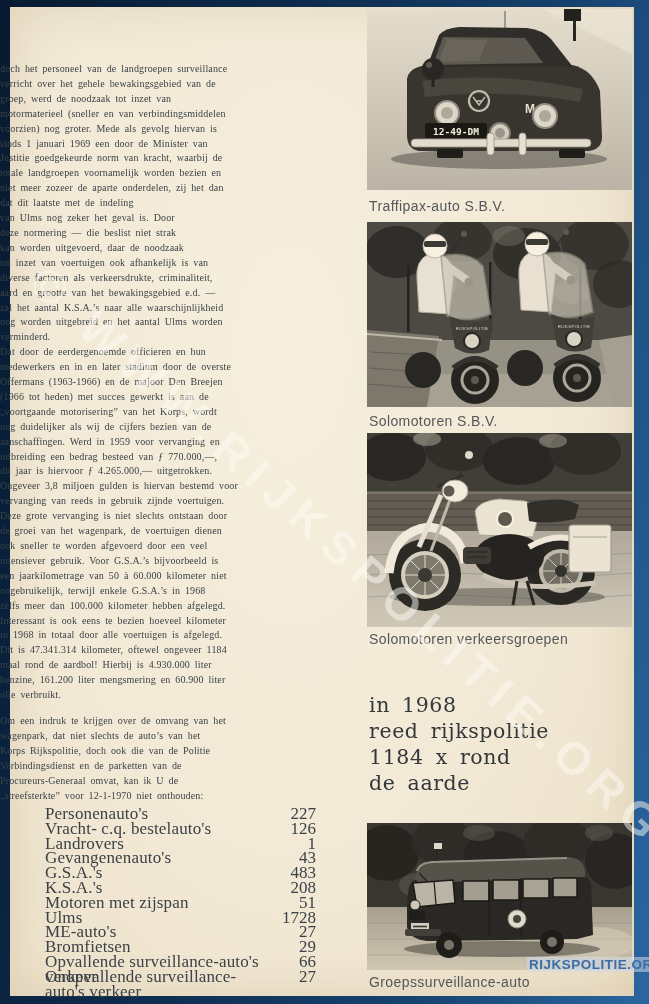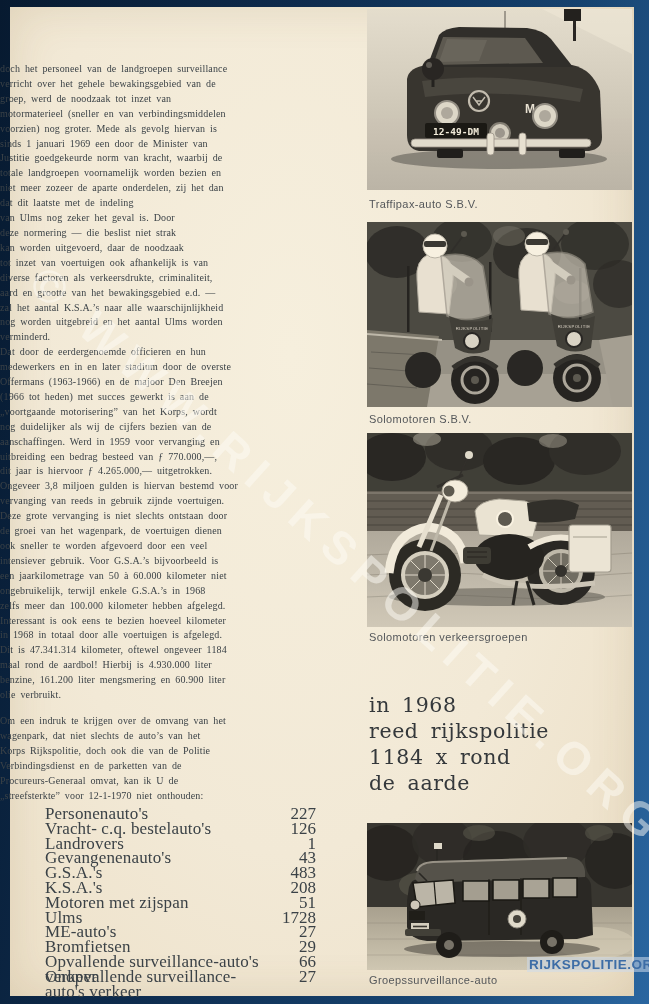--- a/index.html
+++ b/index.html
@@ -21,21 +21,21 @@
   #block1{top:62px;}
   #block2{top:714px;}
   .vtable{position:absolute;left:12px;top:807px;width:304px;color:#3b4247;font-size:17px;}
   .trow{display:flex;justify-content:space-between;height:14.8px;line-height:14.8px;}
   .tlabel{padding-left:33px;letter-spacing:.15px;}
   .tvalue{text-align:right;margin-left:36px;}
   .photo{position:absolute;left:367px;width:265px;filter:sepia(.14) contrast(.96) brightness(1.02);}
   .photo svg{display:block;}
   .caption{
     position:absolute;left:369px;font-family:"Liberation Sans",sans-serif;
-    font-size:11px;color:#54575a;letter-spacing:.4px;
+    font-size:14px;color:#54575a;letter-spacing:.4px;
   }
   .headline{
     position:absolute;left:369px;top:692px;
     font-family:"DejaVu Serif",serif;font-weight:400;
     font-size:20.5px;line-height:26px;letter-spacing:.6px;word-spacing:5px;
     color:#34383b;white-space:pre-line;
   }
   .wm-diag{
     position:absolute;left:55px;top:255px;z-index:40;pointer-events:none;
     font-family:"Liberation Sans",sans-serif;font-weight:700;

